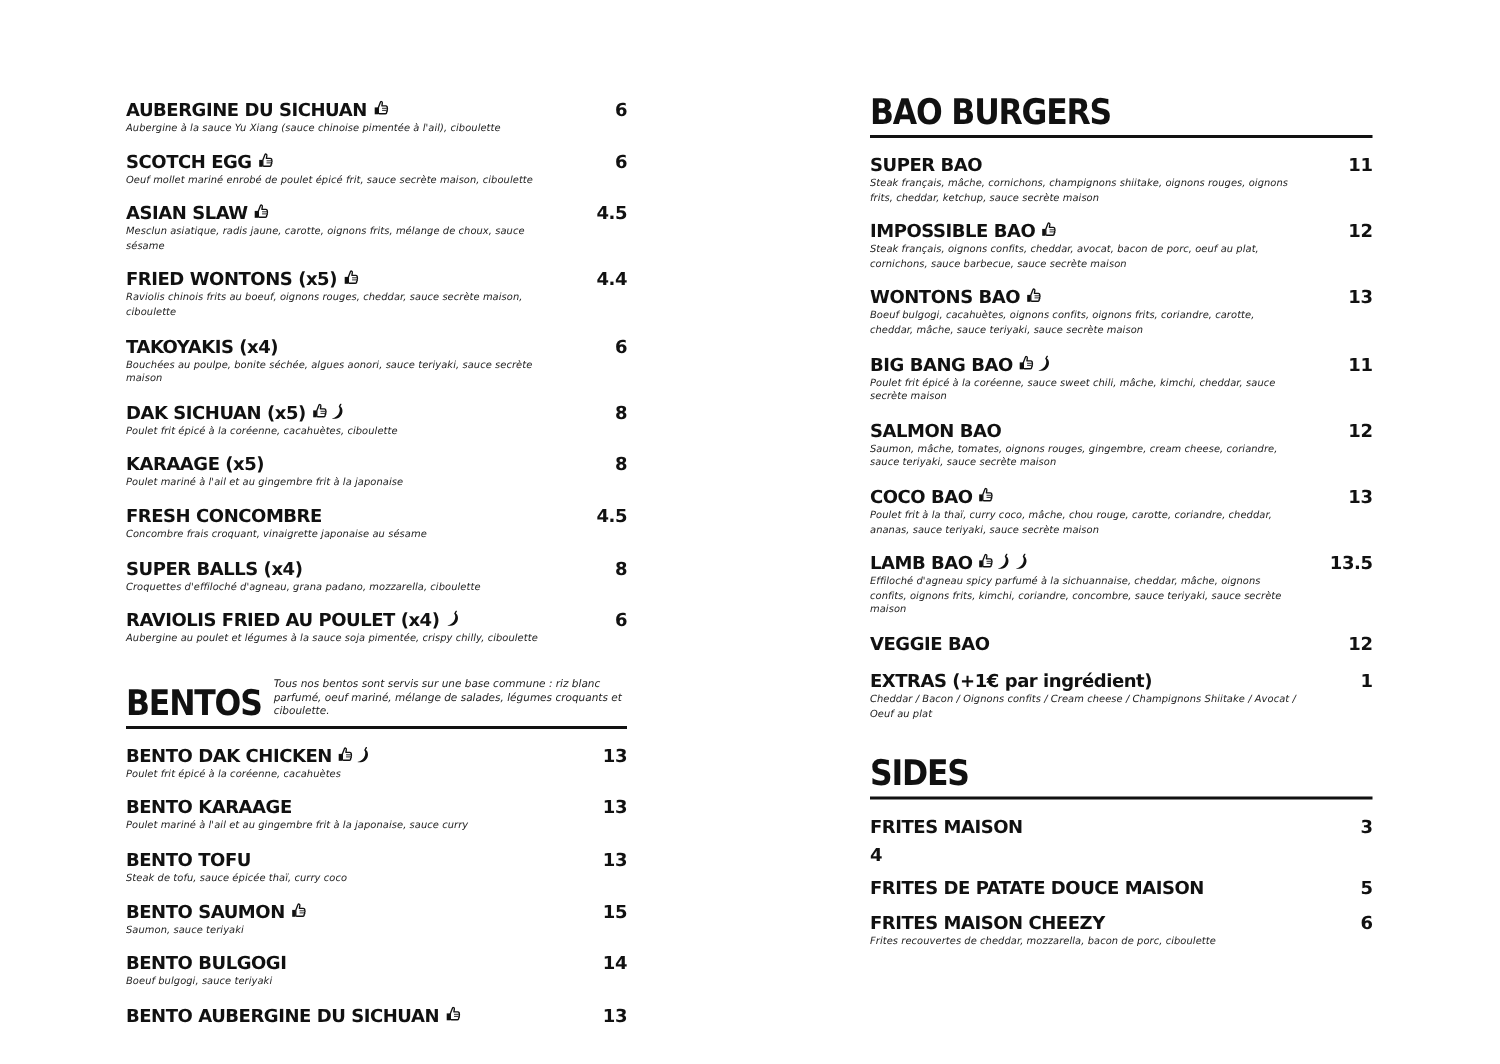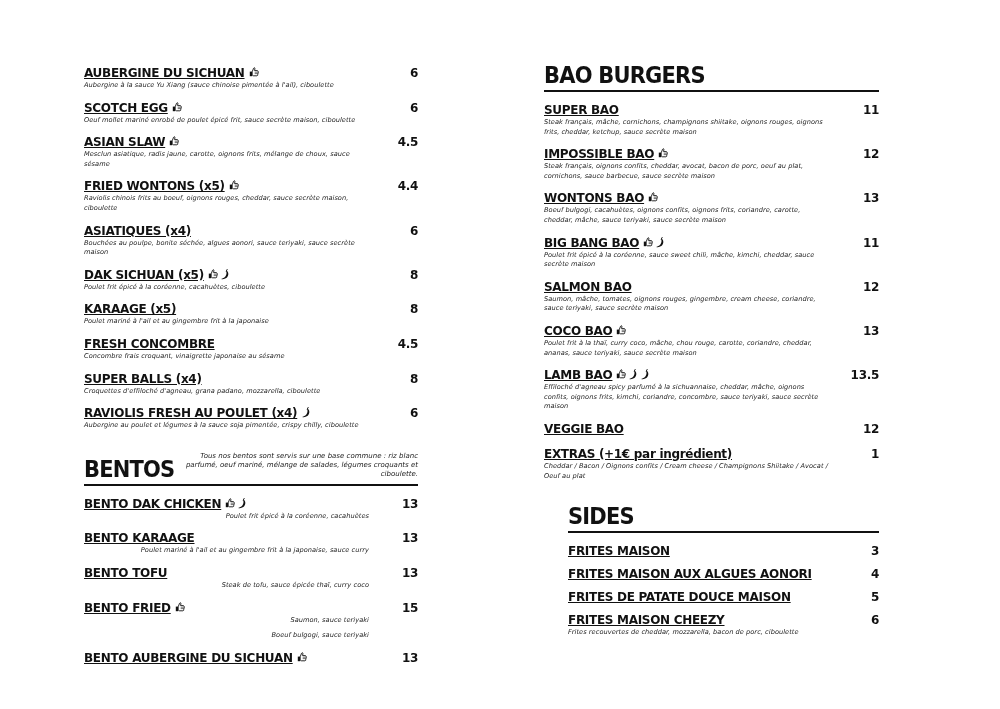--- a/index.html
+++ b/index.html
@@ -1,21 +1,21 @@
 <!DOCTYPE html>
 <html><head>
 <meta charset="utf-8">
 <style>
   * { margin: 0; padding: 0; box-sizing: border-box; }
   html, body { width: 1000px; height: 709px; background: #ffffff; overflow: hidden; }
   body { position: relative; font-family: "DejaVu Sans", sans-serif; color: #111; }
 
   .col { position: absolute; }
   .col-left { left: 84px; top: 62px; width: 334px; }
-  .col-right { left: 544px; top: 66px; width: 335px; }
+  .col-right { left: 580px; top: 66px; width: 335px; }
 
   .section-head {
     display: flex; align-items: flex-end;
     border-bottom: 2px solid #111;
     padding-bottom: 3px;
     margin-bottom: 7px;
   }
   .section-title {
     font-family: "DejaVu Sans", sans-serif;
     font-weight: 900; font-weight: bold;
@@ -29,21 +29,21 @@
   .section-note {
     font-style: italic; font-size: 7px; line-height: 9px;
     margin-left: 8px; padding-bottom: 2px;
     color: #222;
   }
 
   .item { position: relative; margin-bottom: 6px; }
   .item-row { display: flex; justify-content: space-between; align-items: baseline; }
   .item-name {
     font-weight: bold; font-size: 12px; line-height: 14px;
-    letter-spacing: -0.3px; text-transform: none; white-space: nowrap; text-decoration: underline;
+    letter-spacing: -0.3px; text-transform: none; white-space: nowrap;
   }
   .item-price {
     font-weight: bold; font-size: 12px; line-height: 14px; letter-spacing: -0.3px;
   }
   .item-desc {
     font-style: italic; font-size: 6.6px; line-height: 9.6px;
     color: #222; width: 285px; letter-spacing: 0.05px;
   }
   .icons { display: inline-flex; align-items: center; gap: 2px; margin-left: 4px; vertical-align: -1px; }
   .icon { display: inline-block; width: 10px; height: 11px; }
@@ -113,21 +113,21 @@
                 </svg>
               </span>
       </span>
       <span class="item-price">4.4</span>
     </div>
     <div class="item-desc">Raviolis chinois frits au boeuf, oignons rouges, cheddar, sauce secrète maison, ciboulette</div>
   </div>
         <div class="item">
     <div class="item-row">
       <span>
-        <span class="item-name">ASIATIQUES (x4)</span>
+        <span class="item-name">TAKOYAKIS (x4)</span>
       </span>
       <span class="item-price">6</span>
     </div>
     <div class="item-desc">Bouchées au poulpe, bonite séchée, algues aonori, sauce teriyaki, sauce secrète maison</div>
   </div>
         <div class="item">
     <div class="item-row">
       <span>
         <span class="item-name">DAK SICHUAN (x5)</span><span class="icons">
                 <svg class="icon" viewBox="0 0 10 11">
@@ -168,35 +168,35 @@
       <span>
         <span class="item-name">SUPER BALLS (x4)</span>
       </span>
       <span class="item-price">8</span>
     </div>
     <div class="item-desc">Croquettes d'effiloché d'agneau, grana padano, mozzarella, ciboulette</div>
   </div>
         <div class="item">
     <div class="item-row">
       <span>
-        <span class="item-name">RAVIOLIS FRESH AU POULET (x4)</span><span class="icons">
+        <span class="item-name">RAVIOLIS FRIED AU POULET (x4)</span><span class="icons">
                 <svg class="icon" viewBox="0 0 10 11">
                   <path d="M6.4 1.5 C8.8 2.8 9.2 6.8 6.3 9.1 C4.8 10.2 2.6 10.5 1.2 10 C3.6 9.5 5.6 8 6.3 5.6 C6.7 4.2 6.5 3 6 2.3 Z" fill="#111"></path>
                   <path d="M6.3 2 L7.2 0.4" stroke="#111" stroke-width="0.9" stroke-linecap="round"></path>
                 </svg>
               </span>
       </span>
       <span class="item-price">6</span>
     </div>
     <div class="item-desc">Aubergine au poulet et légumes à la sauce soja pimentée, crispy chilly, ciboulette</div>
   </div>
       </div>
   </section>
 
-  <section style="margin-top:21px;text-align:right;">
+  <section style="margin-top:21px;">
     <div class="section-head">
       <h2 class="section-title">BENTOS</h2>
       <p class="section-note">Tous nos bentos sont servis sur une base commune : riz blanc parfumé, oeuf mariné, mélange de salades, légumes croquants et ciboulette.</p>
     </div>
     <div class="items">
         <div class="item">
     <div class="item-row">
       <span>
         <span class="item-name">BENTO DAK CHICKEN</span><span class="icons">
                 <svg class="icon" viewBox="0 0 10 11">
@@ -228,33 +228,39 @@
       <span>
         <span class="item-name">BENTO TOFU</span>
       </span>
       <span class="item-price">13</span>
     </div>
     <div class="item-desc">Steak de tofu, sauce épicée thaï, curry coco</div>
   </div>
         <div class="item">
     <div class="item-row">
       <span>
-        <span class="item-name">BENTO FRIED</span><span class="icons">
+        <span class="item-name">BENTO SAUMON</span><span class="icons">
                 <svg class="icon" viewBox="0 0 10 11">
                   <path d="M3.2 4.8 L4.6 1.2 C5 0.4 6 0.6 5.9 1.6 L5.6 3.6 L8.2 3.6 C9 3.6 9.4 4.3 9.1 4.9 C9.5 5.3 9.4 6 9 6.3 C9.3 6.7 9.2 7.4 8.7 7.6 C8.9 8.1 8.6 8.8 7.9 8.8 L4.2 8.8 C3.7 8.8 3.3 8.6 3.2 8.3 Z" fill="none" stroke="#111" stroke-width="0.9" stroke-linejoin="round"></path>
                   <rect x="0.8" y="4.6" width="2.2" height="4.6" fill="#111"></rect>
                   <path d="M5.7 5.2 L8.9 5.2 M5.7 6.6 L8.8 6.6" stroke="#111" stroke-width="0.6"></path>
                 </svg>
               </span>
       </span>
       <span class="item-price">15</span>
     </div>
     <div class="item-desc">Saumon, sauce teriyaki</div>
   </div>
         <div class="item">
+    <div class="item-row">
+      <span>
+        <span class="item-name">BENTO BULGOGI</span>
+      </span>
+      <span class="item-price">14</span>
+    </div>
     <div class="item-desc">Boeuf bulgogi, sauce teriyaki</div>
   </div>
         <div class="item">
     <div class="item-row">
       <span>
         <span class="item-name">BENTO AUBERGINE DU SICHUAN</span><span class="icons">
                 <svg class="icon" viewBox="0 0 10 11">
                   <path d="M3.2 4.8 L4.6 1.2 C5 0.4 6 0.6 5.9 1.6 L5.6 3.6 L8.2 3.6 C9 3.6 9.4 4.3 9.1 4.9 C9.5 5.3 9.4 6 9 6.3 C9.3 6.7 9.2 7.4 8.7 7.6 C8.9 8.1 8.6 8.8 7.9 8.8 L4.2 8.8 C3.7 8.8 3.3 8.6 3.2 8.3 Z" fill="none" stroke="#111" stroke-width="0.9" stroke-linejoin="round"></path>
                   <rect x="0.8" y="4.6" width="2.2" height="4.6" fill="#111"></rect>
                   <path d="M5.7 5.2 L8.9 5.2 M5.7 6.6 L8.8 6.6" stroke="#111" stroke-width="0.6"></path>
@@ -393,39 +399,36 @@
       <span>
         <span class="item-name">EXTRAS (+1€ par ingrédient)</span>
       </span>
       <span class="item-price">1</span>
     </div>
     <div class="item-desc">Cheddar / Bacon / Oignons confits / Cream cheese / Champignons Shiitake / Avocat / Oeuf au plat</div>
   </div>
       </div>
   </section>
 
-  <section class="sides" style="margin-top:26px;margin-left:24px;">
+  <section class="sides" style="margin-top:26px;">
     <div class="section-head">
       <h2 class="section-title">SIDES</h2>
     </div>
     <div class="items">
         <div class="item">
     <div class="item-row">
       <span>
         <span class="item-name">FRITES MAISON</span>
       </span>
       <span class="item-price">3</span>
     </div>
 
   </div>
         <div class="item">
     <div class="item-row">
-      <span>
-        <span class="item-name">FRITES MAISON AUX ALGUES AONORI</span>
-      </span>
       <span class="item-price">4</span>
     </div>
 
   </div>
         <div class="item">
     <div class="item-row">
       <span>
         <span class="item-name">FRITES DE PATATE DOUCE MAISON</span>
       </span>
       <span class="item-price">5</span>

